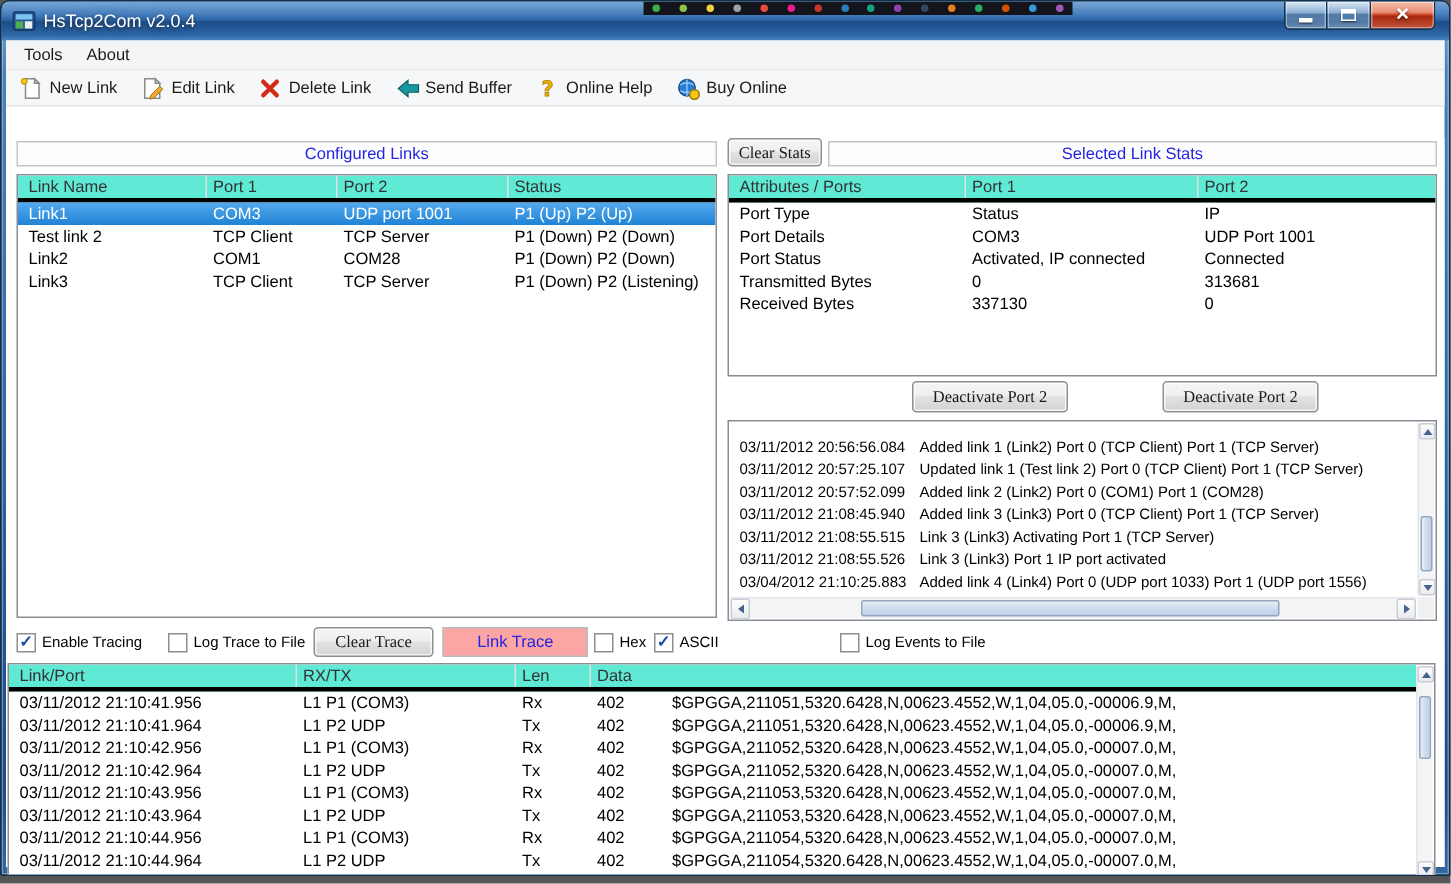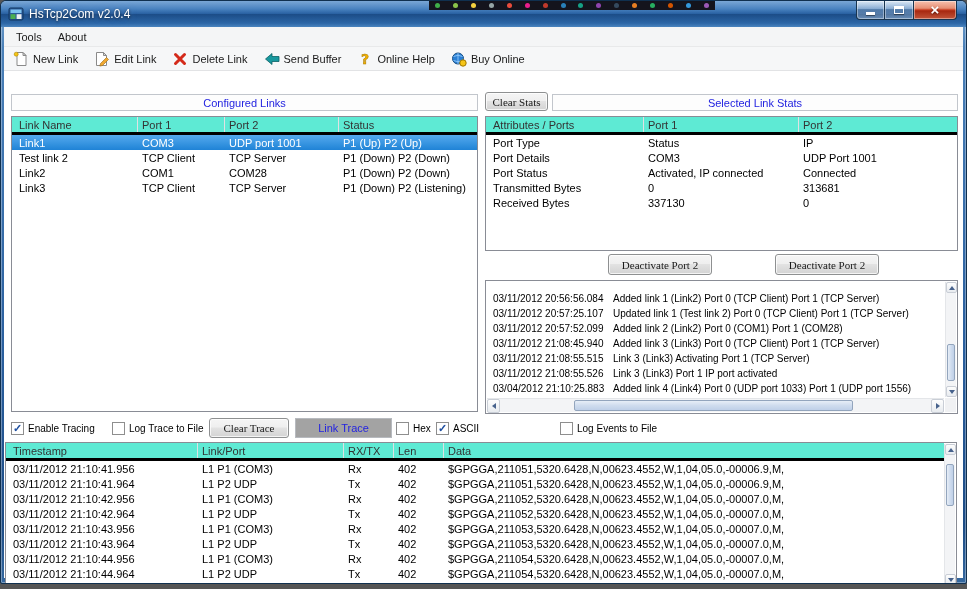--- a/index.html
+++ b/index.html
@@ -118,21 +118,21 @@
     background:linear-gradient(90deg,#e7eef7 0%,#cfdcee 50%,#bfd0e8 100%); }
   .sbh .sb-thumb{ background:linear-gradient(180deg,#e7eef7 0%,#cfdcee 50%,#bfd0e8 100%); }
 
   
   .chk{ position:absolute; display:flex; align-items:center; gap:4px; font-size:10px; color:#000; }
   .chk .box{ width:13px; height:13px; background:#fff; border:1px solid #8e8e8e;
     display:inline-flex; align-items:center; justify-content:center; }
   .chk .box.on::after{ content:"✓"; color:#1f4fa0; font-size:11px; font-weight:bold; line-height:1; }
   .clear-trace{ left:205px; top:326px; width:80px; height:20px; }
   .trace-name{ position:absolute; left:291px; top:326px; width:97px; height:20px;
-    border:1px solid #b7babf; background:#a3a3a3; color:#2323e0; font-size:11px;
+    border:1px solid #b7babf; background:#fca5a5; color:#2323e0; font-size:11px;
     display:flex; align-items:center; justify-content:center; }
 
   .corner{ position:absolute; background:#f0f1f3; }
 </style>
 </head>
 <body>
 
 <div class="window">
 
   <div class="titlebar">
@@ -413,21 +413,20 @@
         <span class="box on"></span>
         <span>ASCII</span>
       </label>
       <label class="chk" style="left:556px; top:330px;">
         <span class="box"></span>
         <span>Log Events to File</span>
       </label>
 
       <div class="panelbox trace-table">
         <div class="grid-header trace-grid" style="margin-right:12px;">
-          <span class="hcell">Timestamp</span>
           <span class="hcell">Link/Port</span>
           <span class="hcell">RX/TX</span>
           <span class="hcell">Len</span>
           <span class="hcell">Data</span>
         </div>
         <div>
 
             <div class="row trace-grid">
               <span class="cell">03/11/2012 21:10:41.956</span>
               <span class="cell">L1 P1 (COM3)</span>

